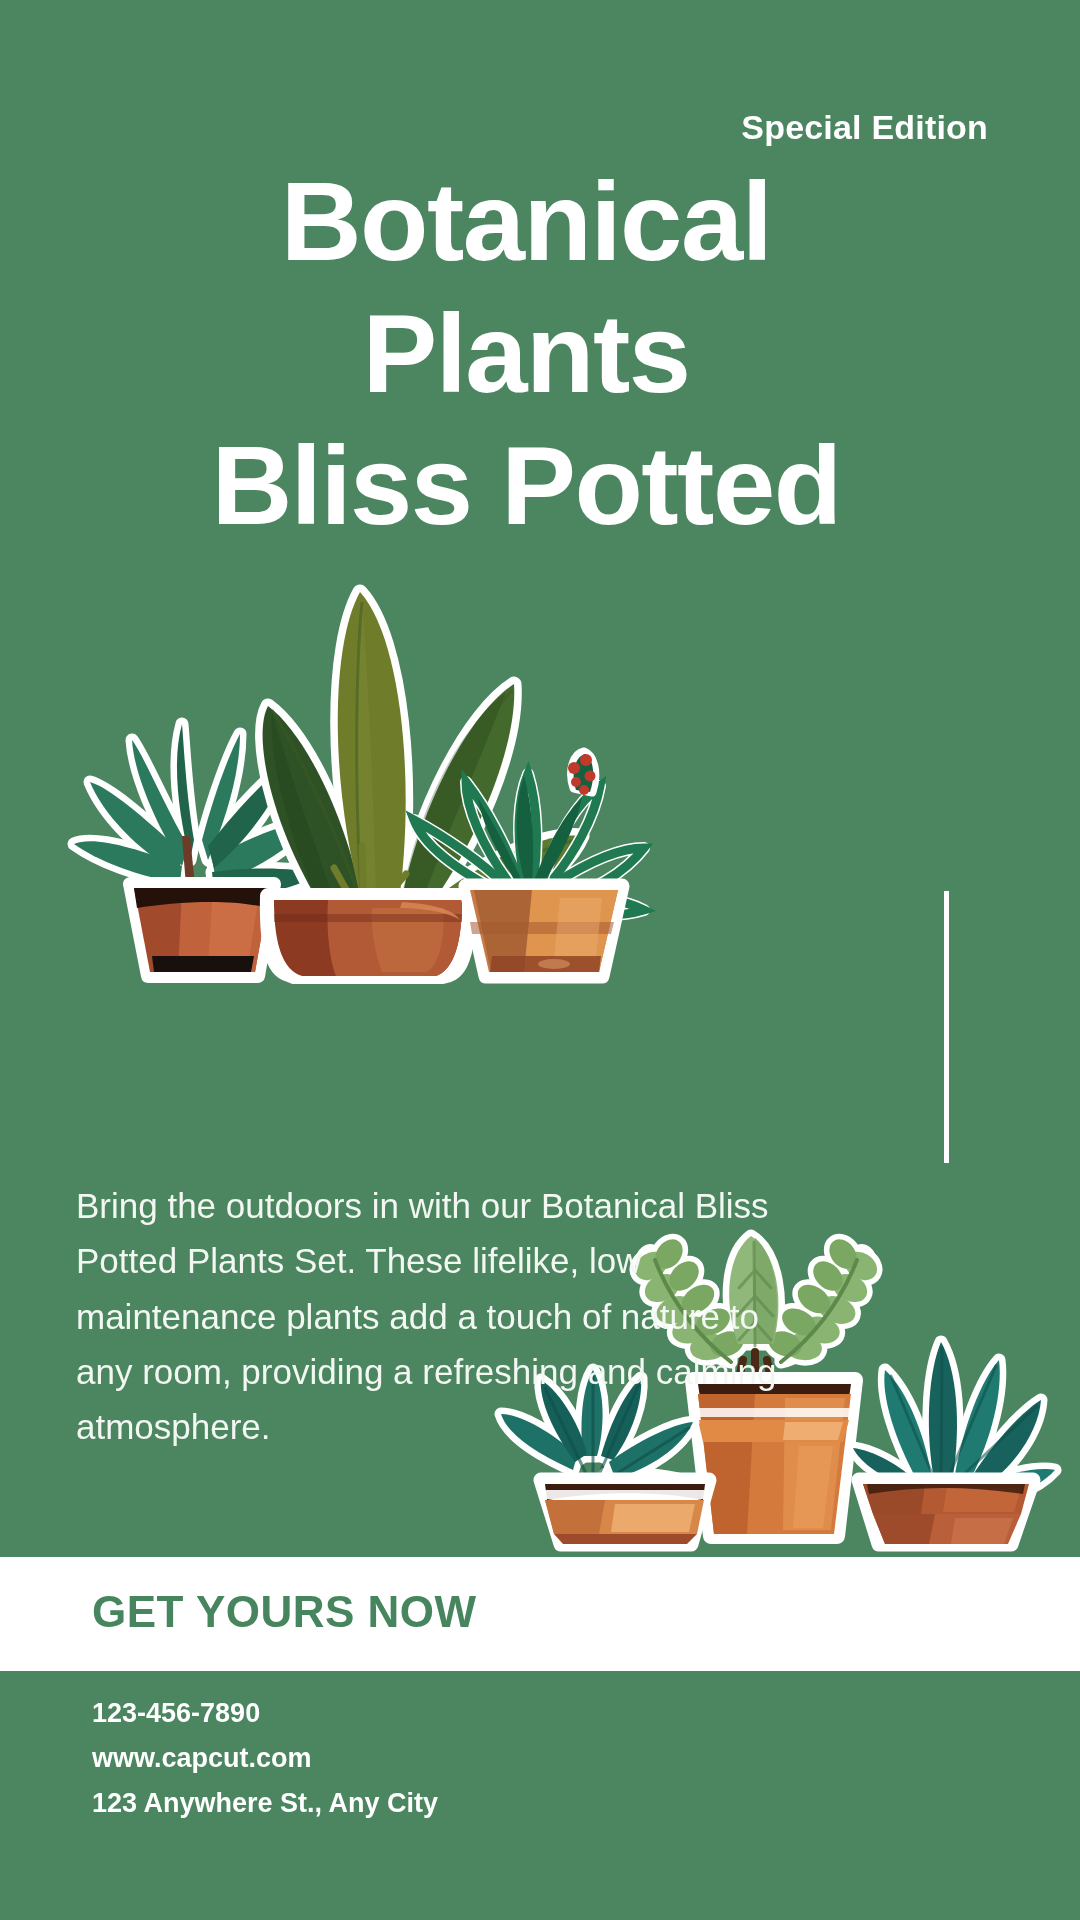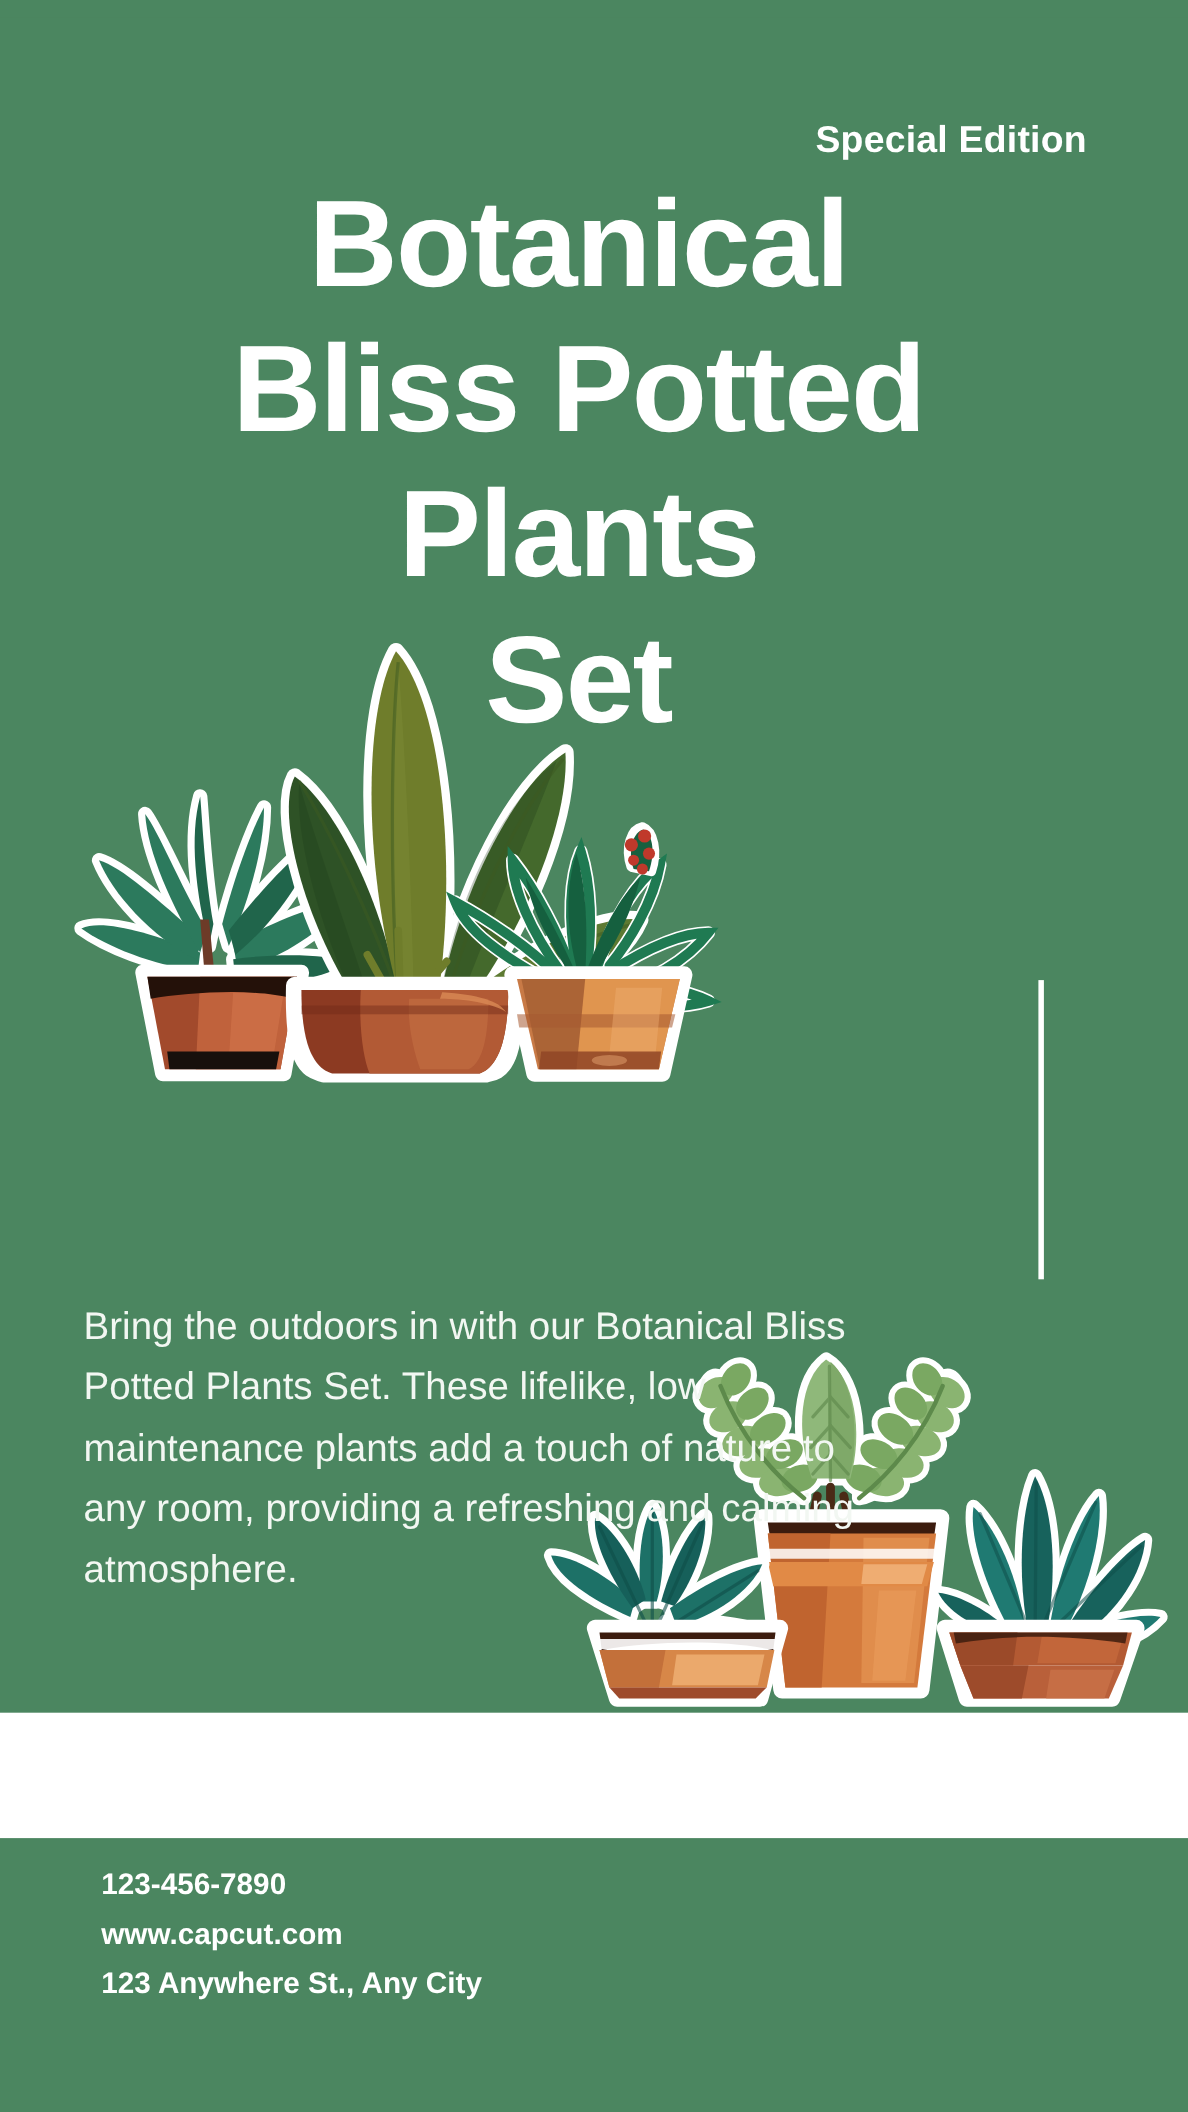--- a/index.html
+++ b/index.html
@@ -101,23 +101,22 @@
 </style>
 </head>
 <body>
 
 <div id="poster">
 
   <div id="eyebrow">Special Edition</div>
 
   <div id="headline">
     <span class="hl-line">Botanical</span>
+    <span class="hl-line">Plants</span>
     <span class="hl-line">Bliss Potted</span>
-    <span class="hl-line">Plants</span>
-    <span class="hl-line">Set</span>
   </div>
 
   <div id="divider"></div>
 
   <div class="illus" id="illus-main">
     <svg viewBox="0 0 600 560" xmlns="http://www.w3.org/2000/svg">
       <defs>
         <g id="mn-stroke"></g>
       </defs>
 
@@ -253,20 +252,21 @@
         <path d="M408 506 L 552 506 L 549 518 L 410 518 Z" fill="#a65a31" opacity="0.55"></path>
         <path d="M498 482 L 540 482 L 534 542 L 492 542 Z" fill="#edae72" opacity="0.45"></path>
 
         <path d="M430 540 L 539 540 L 537 556 L 428 556 Z" fill="#8f4526" opacity="0.85"></path>
         <ellipse cx="492" cy="548" rx="16" ry="5" fill="#c07a4e"></ellipse>
       </g>
     </svg>
   </div>
 
   <div id="cta-band"></div>
+  <div id="cta-label">GET YOURS NOW</div>
 
   <div id="body-copy">Bring the outdoors in with our Botanical Bliss Potted Plants Set. These lifelike, low maintenance plants add a touch of nature to any room, providing a refreshing and calming atmosphere.</div>
 
   <div class="illus" id="illus-bottom">
     <svg viewBox="0 0 625 360" xmlns="http://www.w3.org/2000/svg">
 
       <g>
 
         <g stroke="#ffffff" stroke-width="13" stroke-linejoin="round" stroke-linecap="round" fill="#ffffff">
 

